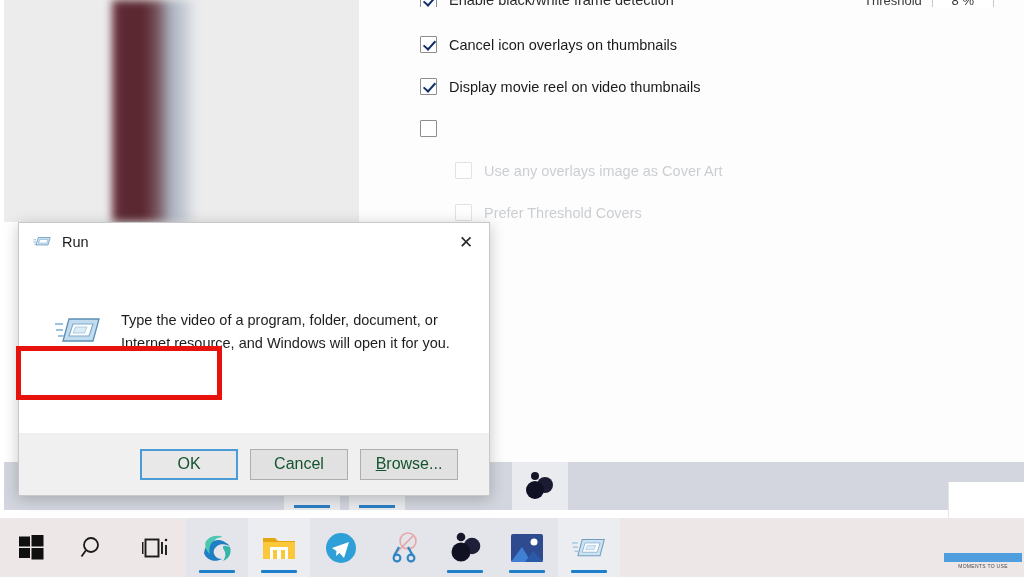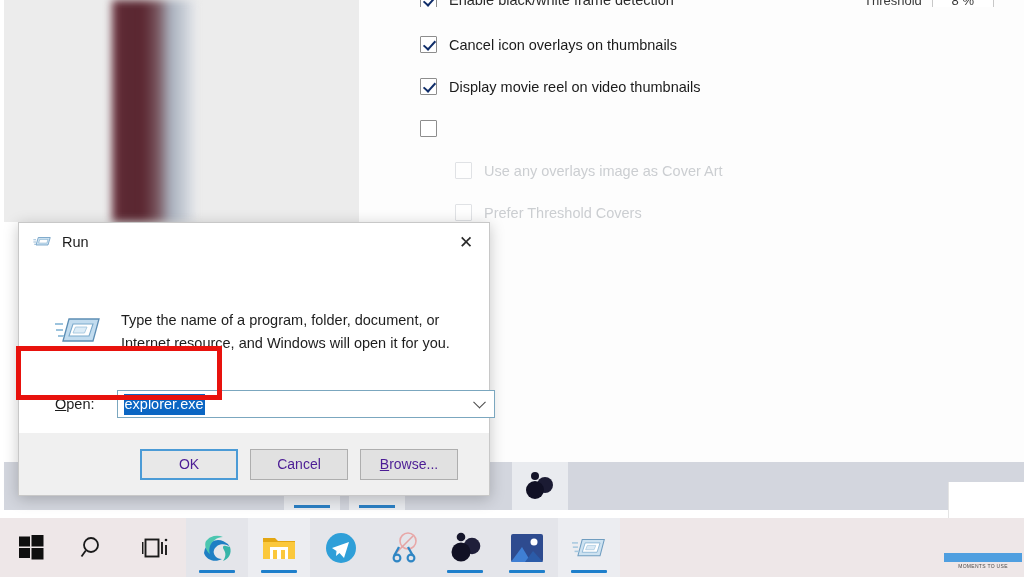--- a/index.html
+++ b/index.html
@@ -260,22 +260,22 @@
     justify-content: flex-end;
     align-items: center;
     gap: 12px;
     padding-right: 31px;
     flex: 0 0 auto;
   }
   .btn {
     width: 98px; height: 31px;
     background: #e1e1e1;
     border: 1px solid #aeaeae;
-    font-size: 14px;
-    color: #4c1d95;
+    font-size: 16px;
+    color: #14532d;
     font-family: "Liberation Sans", sans-serif;
     display: flex;
     align-items: center;
     justify-content: center;
     cursor: default;
   }
   .btn.focused {
     border: 2px solid #4b9bd6;
     background: #e8e8e8;
   }
@@ -423,30 +423,23 @@
 
       <div class="run-desc">
         <svg class="run-big-icon" viewBox="0 0 46 40">
           <polygon points="8,30 14,8 44,8 38,30" fill="#c2dcef" stroke="#5c8db4" stroke-width="1.3"></polygon>
           <polygon points="14,25 18,13 38,13 34,25" fill="#ffffff" stroke="#7aa9cb" stroke-width="1.1"></polygon>
           <polygon points="18,22 20.5,16 32,16 29.5,22" fill="#dcecf7" stroke="#9cc2da" stroke-width="0.8"></polygon>
           <line x1="0" y1="13" x2="8" y2="13" stroke="#9cc3dd" stroke-width="2"></line>
           <line x1="1" y1="19" x2="8" y2="19" stroke="#9cc3dd" stroke-width="2"></line>
           <line x1="3" y1="25" x2="9" y2="25" stroke="#9cc3dd" stroke-width="2"></line>
         </svg>
-        <div class="run-desc-text">Type the name of a program, folder, document, or Internet resource, and Windows will open it for you.</div>
-      </div>
-
-      <div class="open-row">
-        <span class="open-label"><u>O</u><span>pen:</span></span>
-        <div class="combo">
-          <span class="combo-value">explorer.exe</span>
-          <span class="combo-arrow"></span>
-        </div>
-      </div>
+        <div class="run-desc-text">Type the video of a program, folder, document, or Internet resource, and Windows will open it for you.</div>
+      </div>
+
 
     </div>
 
     <div class="run-footer">
       <div class="btn focused">OK</div>
       <div class="btn">Cancel</div>
       <div class="btn">
           <u>B</u>
           <span>rowse...</span>
         </div>

